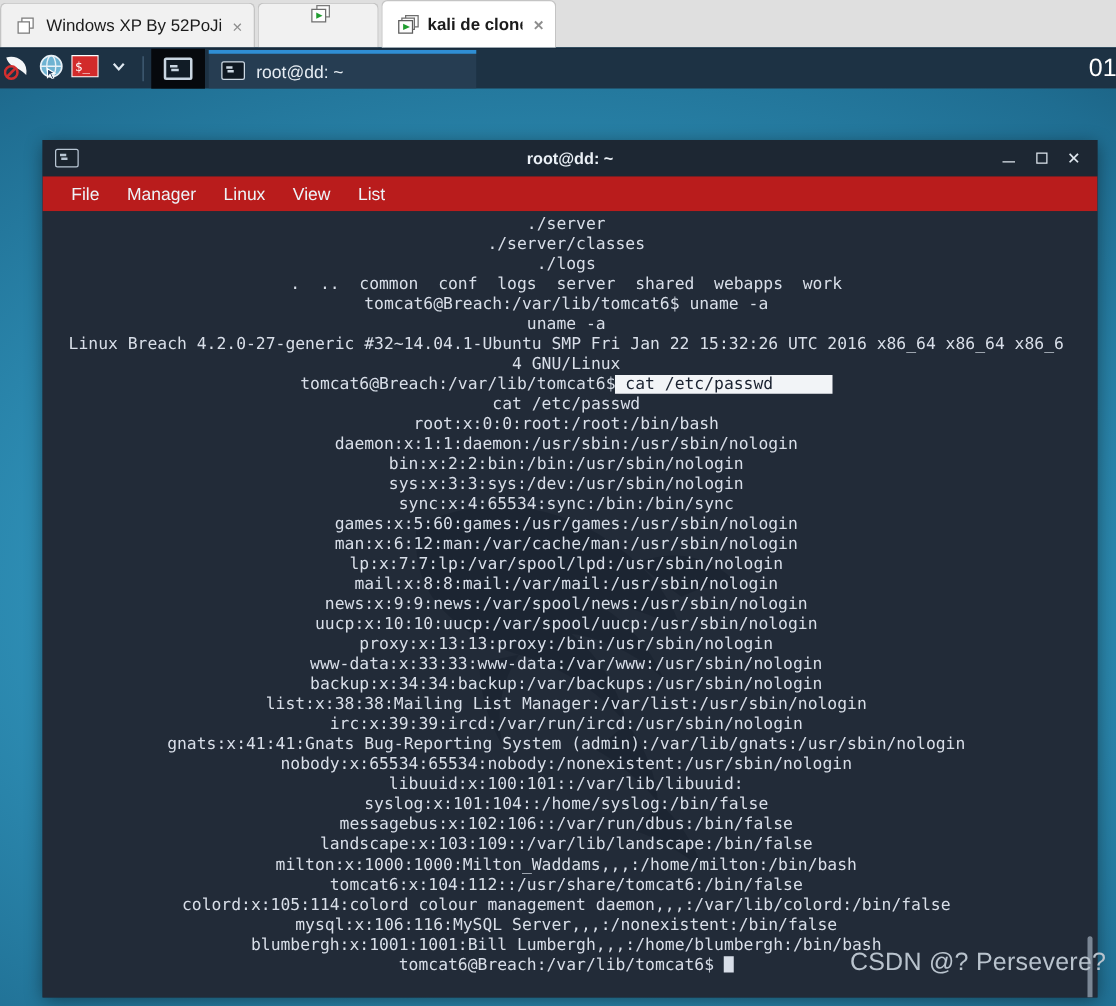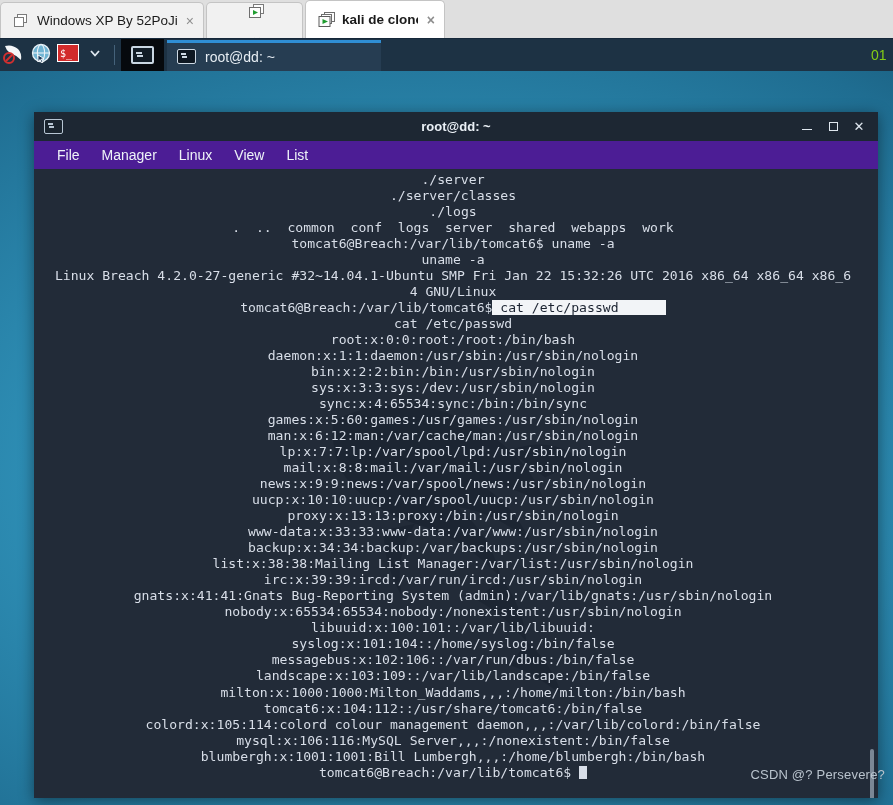--- a/index.html
+++ b/index.html
@@ -128,22 +128,22 @@
   .small-term-glyph::after {
     content: "";
     position: absolute;
     left: 2.5px; top: 3px;
     width: 5px; height: 1.5px;
     background: #cdd9e4;
     box-shadow: 1px 3px 0 0 #cdd9e4;
   }
   #taskbar-clock {
     margin-left: auto;
-    font-size: 14px;
-    color: #84cc16;
+    font-size: 20px;
+    color: #ffffff;
     padding-right: 14px;
     overflow: hidden;
     width: 22px;
     white-space: nowrap;
     flex: 0 0 auto;
   }
 
   
   #desktop {
     position: absolute;
@@ -211,21 +211,21 @@
     margin-left: auto;
     display: flex;
     align-items: center;
     flex: 0 0 auto;
   }
   .glyph-min { width: 10px; height: 1.5px; background: #dfe7ef; margin-top: 6px; }
   .glyph-max { width: 9px; height: 9px; border: 1.5px solid #dfe7ef; }
 
   #terminal-menubar {
     height: 28px;
-    background: #4c1d95;
+    background: #b91c1c;
     display: flex;
     align-items: center;
     gap: 0px;
     padding-left: 12px;
     flex: 0 0 auto;
   }
   .menu-item {
     font-size: 14px;
     color: #eef3f8;
     padding: 3px 11px;
@@ -277,21 +277,21 @@
     width: 4px;
     height: 90px;
     background: #7b8795;
     border-radius: 2px;
   }
 
   
   #csdn-watermark {
     position: absolute;
     right: 8px; bottom: 23px;
-    font-size: 13px;
+    font-size: 20px;
     color: #b9c3cd;
     font-family: "Liberation Sans", sans-serif;
     white-space: nowrap;
     letter-spacing: 0.2px;
   }
 </style>
 </head>
 <body>
 
 <div id="vmware-tabstrip">

